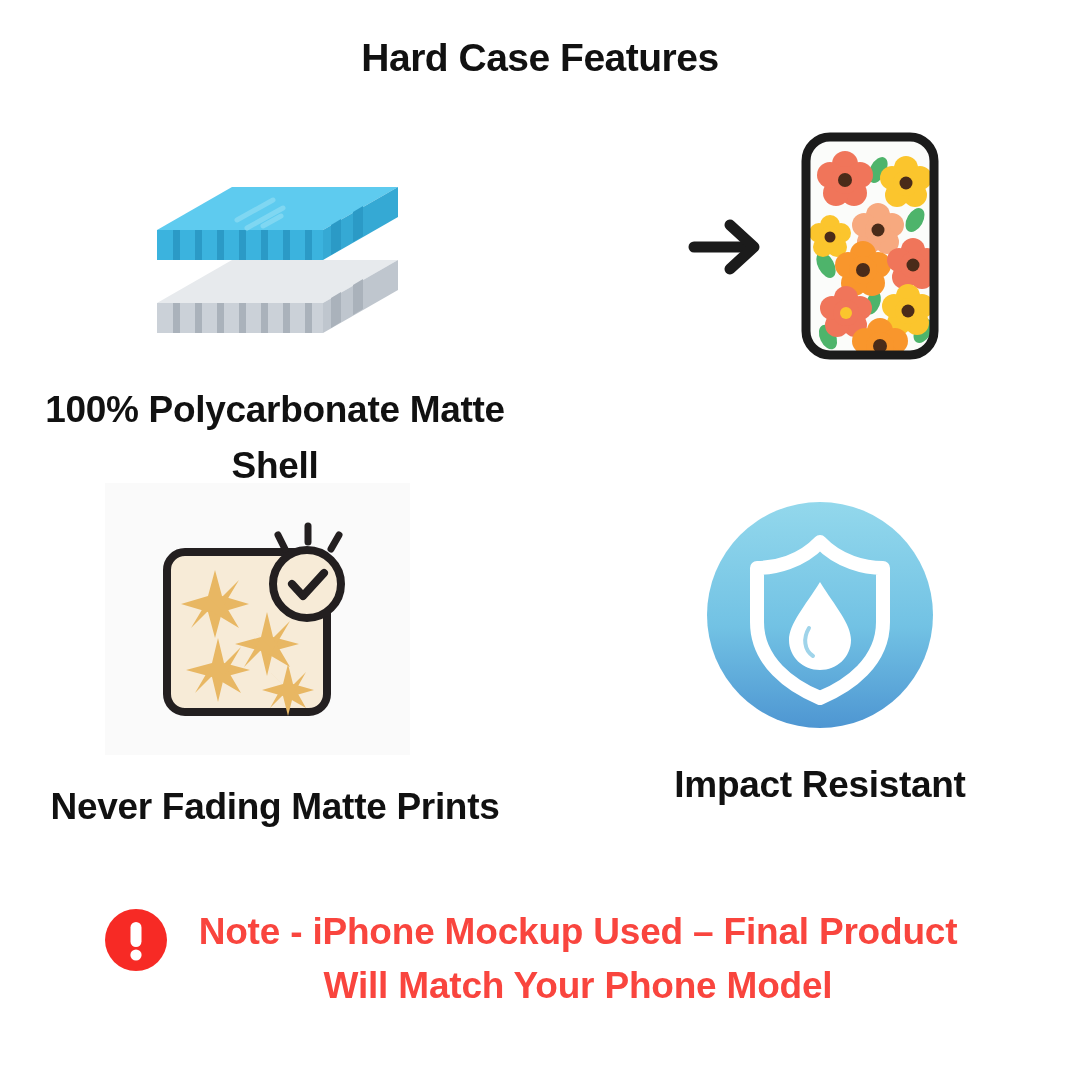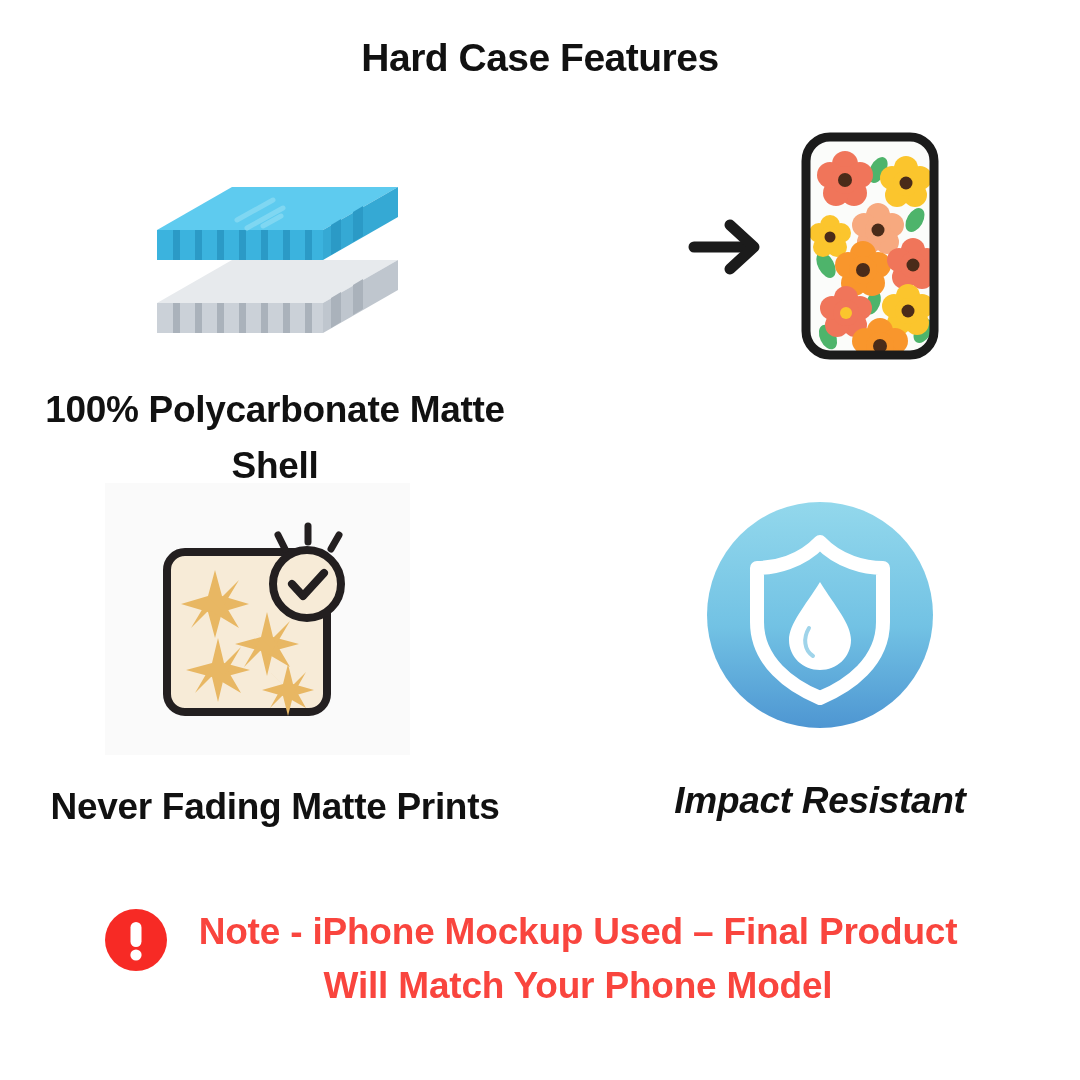--- a/index.html
+++ b/index.html
@@ -52,21 +52,21 @@
   #feature-impact        { left: 575px; top: 500px;  width: 490px; }
 
   #feature-polycarbonate .feature-art { height: 210px; }
   #feature-edge-print    .feature-art { height: 260px; }
   #feature-never-fading  .feature-art { height: 265px; }
   #feature-impact        .feature-art { height: 245px; }
 
   #feature-polycarbonate .feature-label { margin-top: 12px; }
   #feature-edge-print    .feature-label { margin-top: 20px; }
   #feature-never-fading  .feature-label { margin-top: 24px; }
-  #feature-impact        .feature-label { margin-top: 28px; font-style: italic; }
+  #feature-impact        .feature-label { margin-top: 12px; }
 
   
   .art-backdrop {
     position: absolute;
     left: 75px;
     top: -7px;
     width: 305px;
     height: 272px;
     background: #fafafa;
   }

